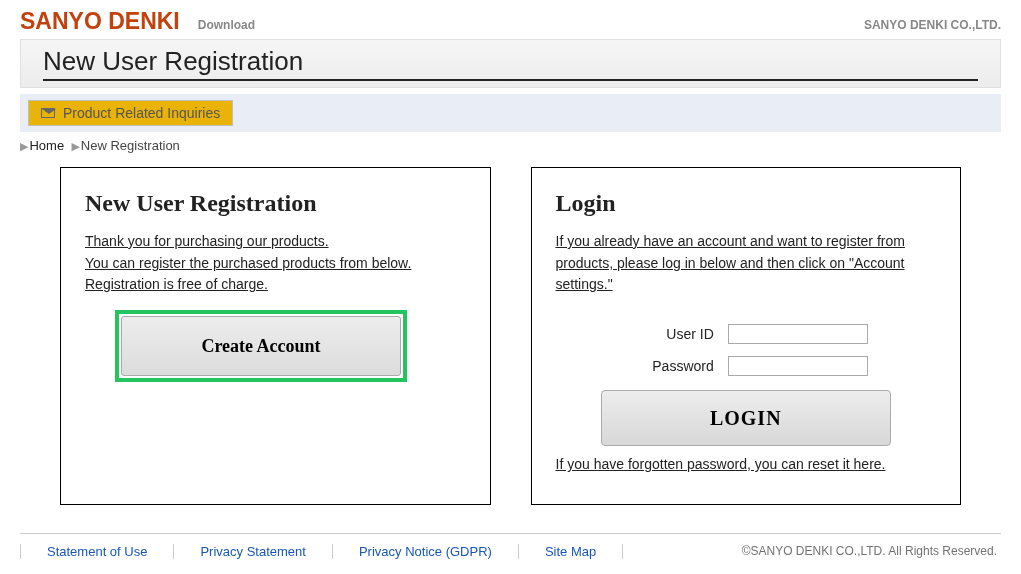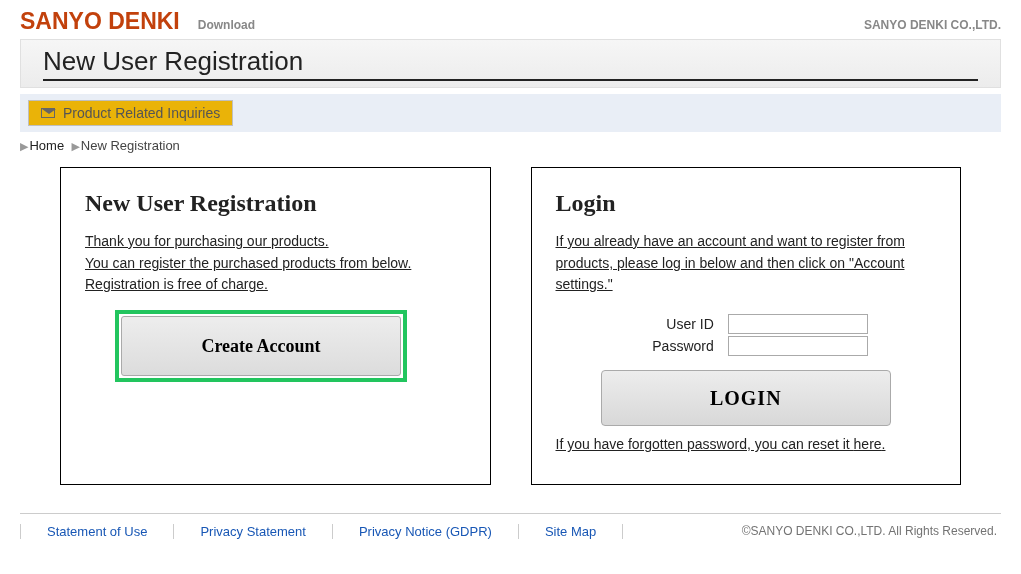--- a/index.html
+++ b/index.html
@@ -16,21 +16,21 @@
 .mail-icon:before { content:""; position:absolute; left:0; right:0; top:0; height:0; border-left:7px solid transparent; border-right:7px solid transparent; border-top:5px solid #666; }
 .breadcrumb { margin: 6px 20px; font-size: 13px; color: #444; }
 .breadcrumb a { color: #222; text-decoration: none; }
 .tri { color: #999; margin-right: 1px; font-size: 11px; }
 .content { display: flex; gap: 40px; padding: 8px 60px 20px; }
 .panel { border: 1px solid #000; padding: 22px 24px 28px; flex:1; }
 .panel h2 { font-family: Verdana; font-size: 24px; font-weight: 700; margin-bottom: 14px; }
 .panel p { font-size: 14px; line-height: 1.55; text-decoration: underline; }
 .btn-wrap { border: 4px solid #22c55e; display:inline-block; margin: 14px 0 0 30px; padding: 2px; }
 .big-btn { background: linear-gradient(#ededed,#dcdcdc); border: 1px solid #aaa; border-radius:3px; width: 280px; height: 60px; font-size: 18px; font-weight: 700; cursor: pointer; font-family: Verdana; }
-.form-row { display:flex; align-items:center; justify-content:center; margin: 2px 0; gap: 14px; font-size:14px; }
+.form-row { display:flex; align-items:center; justify-content:center; margin: 12px 0; gap: 14px; font-size:14px; }
 .form-row label { width: 90px; text-align:right; }
 .form-row input { width: 140px; border:1px solid #aaa; height:20px; padding:1px 4px; font-size:13px; }
 .login-btn { display:block; margin: 14px auto 8px; background: linear-gradient(#ededed,#d8d8d8); border:1px solid #aaa; border-radius:4px; width: 290px; height: 56px; font-size: 20px; font-weight: 700; letter-spacing:1px; cursor:pointer; font-family: Verdana; }
 .forgot { font-size:14px; text-align:left; }
 .forgot a { color:#222; }
 .footer { border-top: 1px solid #ccc; margin: 8px 20px 0; padding: 10px 0; display:flex; align-items:center; font-size:13px; }
 .footer a { color: #1857b5; text-decoration:none; padding: 0 26px; border-right:1px solid #ccc; }
 .footer a:first-child { border-left:1px solid #ccc; }
 .footer .copy { margin-left:auto; color:#737373; font-size:12px; padding-right:4px; }
 </style>

